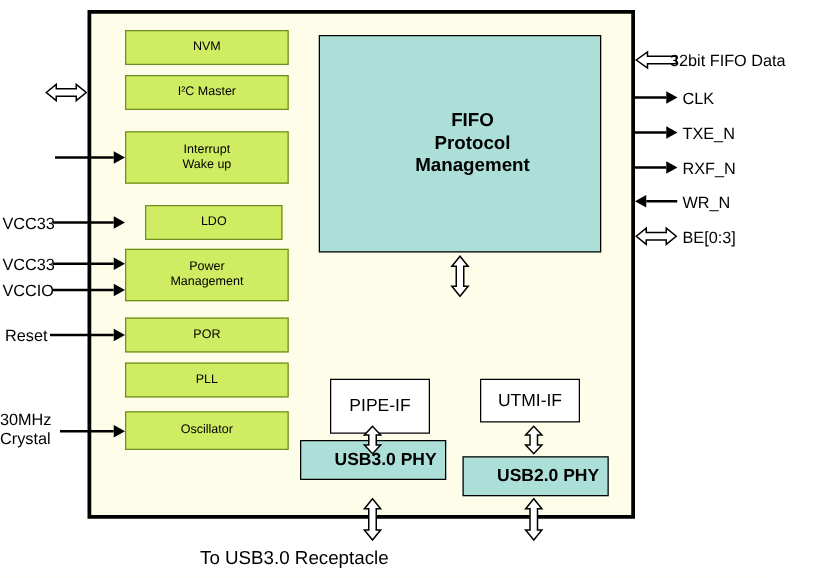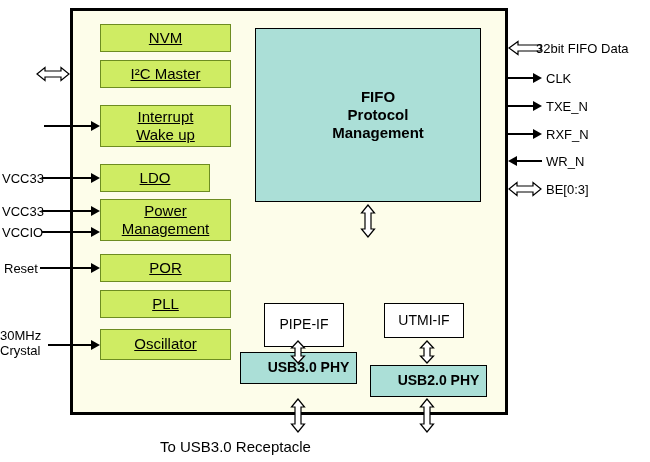--- a/index.html
+++ b/index.html
@@ -3,42 +3,42 @@
 <meta charset="utf-8">
 <style>
   * { margin:0; padding:0; box-sizing:border-box; }
   html,body { background:#fff; }
   body { font-family:"Liberation Sans", sans-serif; color:#000; }
   .canvas { position:relative; width:650px; height:462px; background:#fff; overflow:hidden; }
   .chip { position:absolute; left:70px; top:8px; width:438px; height:407px;
           background:#fdfdea; border:3px solid #000; }
   .block { position:absolute; display:flex; align-items:center; justify-content:center;
            text-align:center; white-space:pre-line; line-height:1.22; }
-  .green { background:#cfec63; border:1px solid #6d8c21; font-size:15px;text-decoration:underline; }
+  .green { background:#cfec63; border:1px solid #6d8c21; font-size:10px; }
   .teal  { background:#abdfd7; border:1px solid #000; }
   .whitebox { background:#fff; border:1px solid #000; font-size:14px; }
   .bold { font-weight:bold;padding-left:20px; }
   .topalign { align-items:flex-start; padding-top:7px; }
   .lbl { position:absolute; font-size:13px; white-space:pre-line; line-height:1.18; }
   .big-lbl { position:absolute; font-size:15px; }
   .arrow { position:absolute; display:block; }
   svg { display:block; }
 </style>
 </head>
 <body>
 
 <div class="canvas">
 
   <div class="chip"></div>
 
   <div class="block green" style="left:100px;top:24px;width:131px;height:28px">NVM</div>
   <div class="block green" style="left:100px;top:60px;width:131px;height:28px">I²C Master</div>
   <div class="block green" style="left:100px;top:105px;width:131px;height:42px">Interrupt
 Wake up</div>
-  <div class="block green" style="left:100px;top:164px;width:110px;height:28px">LDO</div>
+  <div class="block green" style="left:116px;top:164px;width:110px;height:28px">LDO</div>
   <div class="block green" style="left:100px;top:199px;width:131px;height:42px">Power
 Management</div>
   <div class="block green" style="left:100px;top:254px;width:131px;height:28px">POR</div>
   <div class="block green" style="left:100px;top:290px;width:131px;height:28px">PLL</div>
   <div class="block green" style="left:100px;top:329px;width:131px;height:31px">Oscillator</div>
 
   <div class="block teal bold" style="left:255px;top:28px;width:226px;height:174px;font-size:15px">FIFO
 Protocol
 Management</div>
 

